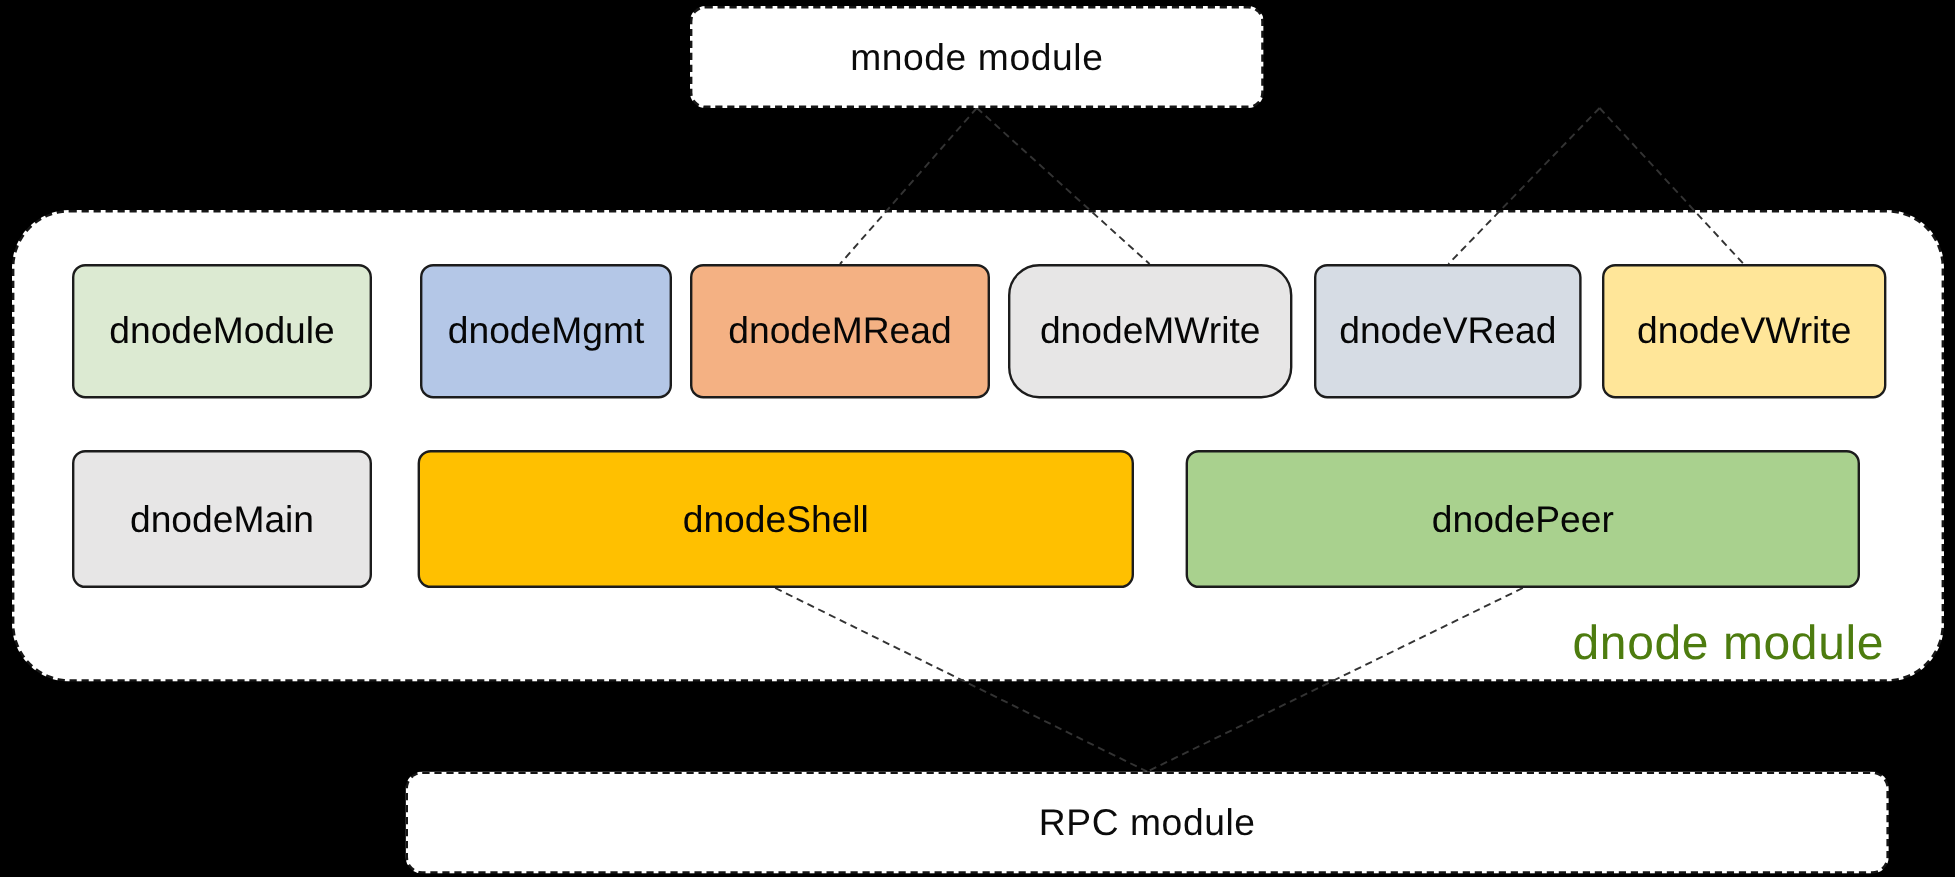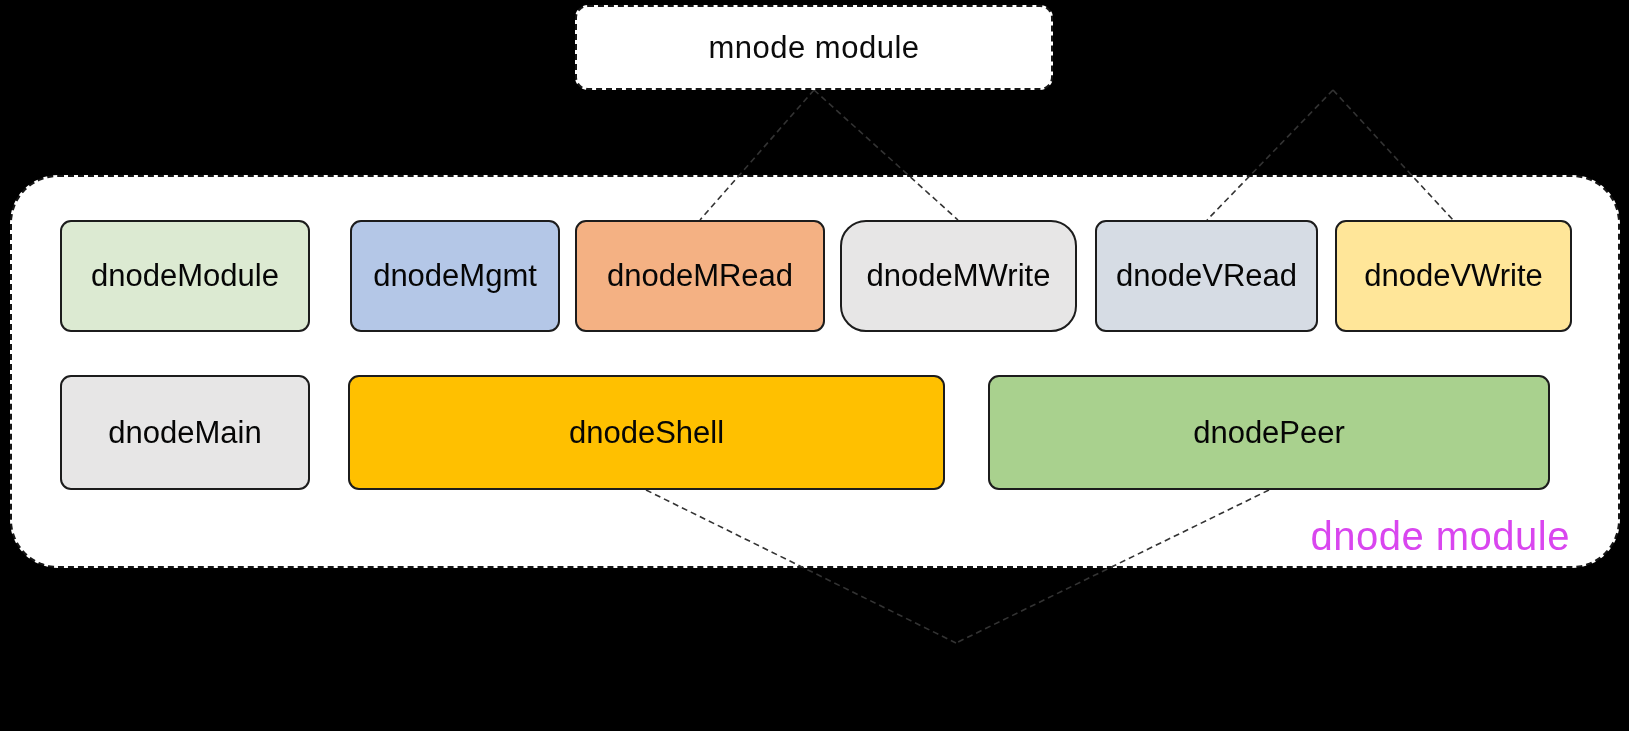--- a/index.html
+++ b/index.html
@@ -67,21 +67,21 @@
   
   #box-dnodeMain   { left: 60px;  top: 375px; width: 250px; height: 115px; }
   #box-dnodeShell  { left: 348px; top: 375px; width: 597px; height: 115px; }
   #box-dnodePeer   { left: 988px; top: 375px; width: 562px; height: 115px; align-items: center; }
 
   #dnode-module-label {
     position: absolute;
     right: 59px;
     top: 514px;
     font-size: 40px;
-    color: #d946ef;
+    color: #4d7c0f;
     z-index: 3;
     letter-spacing: 0.5px;
   }
 </style>
 </head>
 <body>
 
 <div id="canvas">
 
   <div class="dashed-box" id="dnode-container"></div>
@@ -125,14 +125,17 @@
   </div>
   <div class="node-box" id="box-dnodeShell" style="background-color: rgb(255, 192, 0);">
     <span>dnodeShell</span>
   </div>
   <div class="node-box" id="box-dnodePeer" style="background-color: rgb(169, 209, 142);">
     <span>dnodePeer</span>
   </div>
 
   <div id="dnode-module-label">dnode module</div>
 
+  <div class="dashed-box" id="rpc-box">
+    <span class="module-label-text">RPC module</span>
+  </div>
 
 </div>
 
 </body></html>

